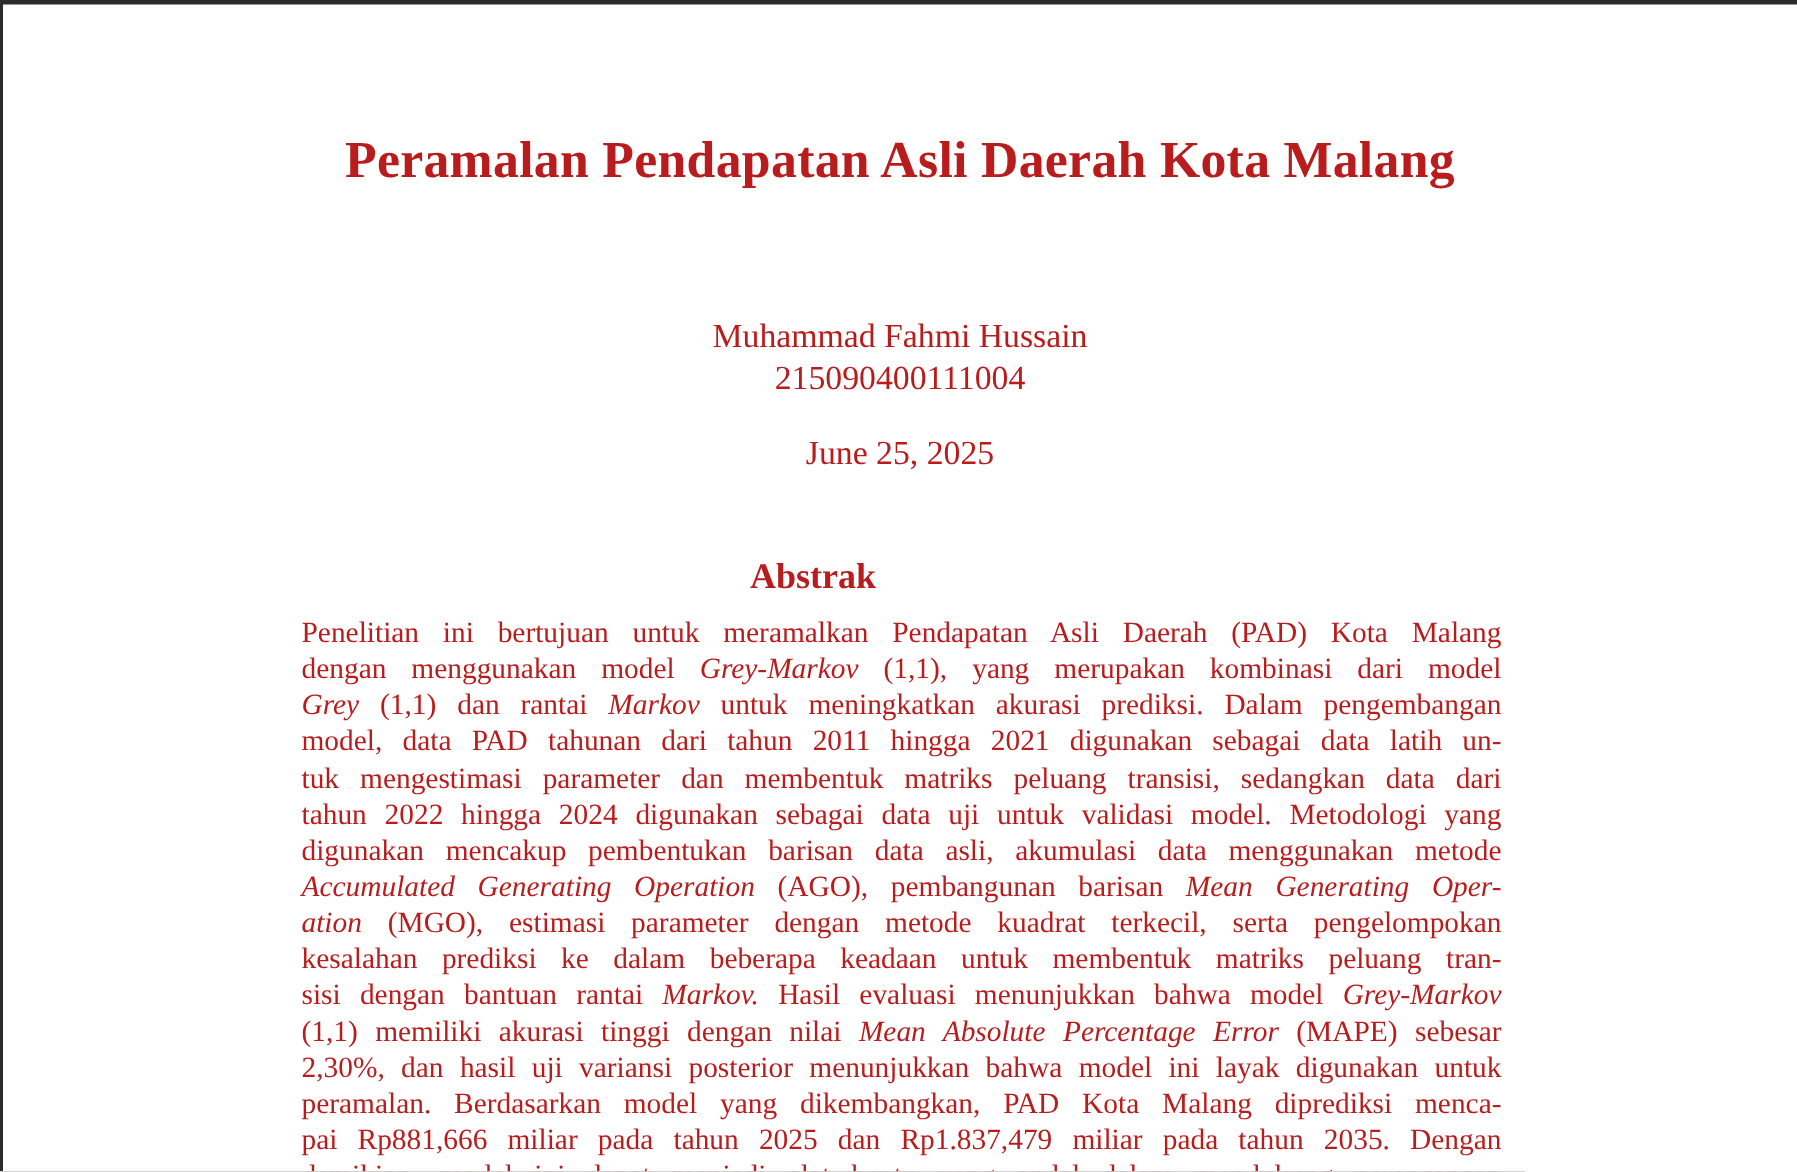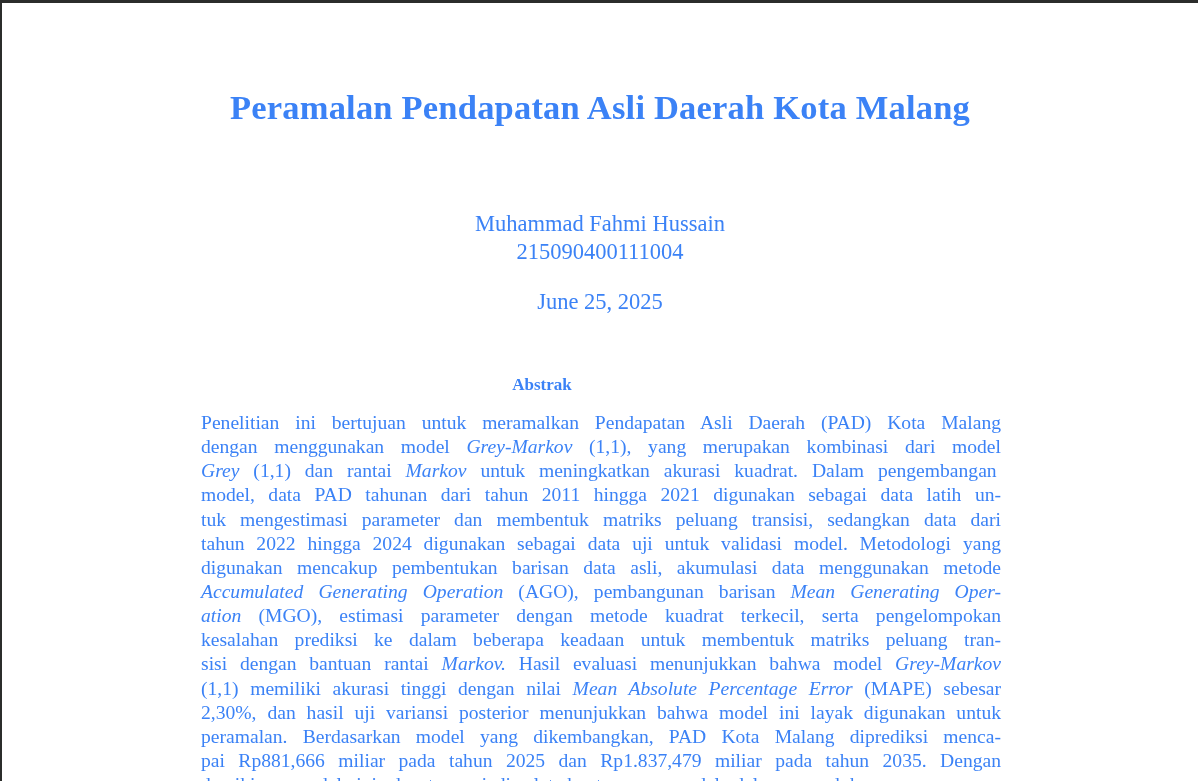--- a/index.html
+++ b/index.html
@@ -18,21 +18,21 @@
       overflow: hidden;
     }
     .page {
       position: absolute;
       left: 2px;
       top: 3px;
       width: 1196px;
       height: 778px;
       background: #ffffff;
       overflow: hidden;
-      color: #3b82f6;
+      color: #b91c1c;
       font-family: "DejaVu Serif", "Liberation Serif", serif;
     }
     .title {
       position: absolute;
       left: 0;
       width: 1196px;
       top: 82px;
       text-align: center;
       font-family: "Liberation Serif", "DejaVu Serif", serif;
       font-weight: bold;
@@ -55,21 +55,21 @@
     .author-block.date { top: 285px; }
     .author-block span { display: block; }
     .abstract-heading {
       position: absolute;
       left: 0;
       width: 1080px;
       top: 370px;
       text-align: center;
       font-family: "Liberation Serif", "DejaVu Serif", serif;
       font-weight: bold;
-      font-size: 17px;
+      font-size: 24px;
       line-height: 24px;
       margin: 0;
     }
     .abstract-body {
       position: absolute;
       left: 199px;
       top: 408px;
       width: 800px;
       font-family: "Liberation Serif", "DejaVu Serif", serif;
       font-size: 19.6px;
@@ -103,21 +103,21 @@
 
     <div class="author-block date">
       <span>June 25, 2025</span>
     </div>
 
     <h2 class="abstract-heading">Abstrak</h2>
 
     <div class="abstract-body" id="abstract-body">
         <span class="line" style="display: block; text-align: left; text-align-last: left; word-spacing: 10.9672px;"><span>Penelitian ini bertujuan untuk meramalkan Pendapatan Asli Daerah (PAD) Kota Malang</span></span>
         <span class="line" style="display: block; text-align: left; text-align-last: left; word-spacing: 11.7639px;"><span>dengan menggunakan model </span><em>Grey-Markov</em><span> (1,1), yang merupakan kombinasi dari model</span></span>
-        <span class="line" style="display: block; text-align: left; text-align-last: left; word-spacing: 9.01094px;"><em>Grey</em><span> (1,1) dan rantai </span><em>Markov</em><span> untuk meningkatkan akurasi kuadrat. Dalam pengembangan</span></span>
+        <span class="line" style="display: block; text-align: left; text-align-last: left; word-spacing: 9.01094px;"><em>Grey</em><span> (1,1) dan rantai </span><em>Markov</em><span> untuk meningkatkan akurasi prediksi. Dalam pengembangan</span></span>
         <span class="line" style="display: block; text-align: left; text-align-last: left; word-spacing: 8.57452px;"><span>model, data PAD tahunan dari tahun 2011 hingga 2021 digunakan sebagai data latih un-</span></span>
         <span class="line" style="display: block; text-align: right; text-align-last: left; word-spacing: 9.10156px;"><span>tuk mengestimasi parameter dan membentuk matriks peluang transisi, sedangkan data dari</span></span>
         <span class="line" style="display: block; text-align: left; text-align-last: left; word-spacing: 6.94271px;"><span>tahun 2022 hingga 2024 digunakan sebagai data uji untuk validasi model. Metodologi yang</span></span>
         <span class="line" style="display: block; text-align: left; text-align-last: left; word-spacing: 9.57118px;"><span>digunakan mencakup pembentukan barisan data asli, akumulasi data menggunakan metode</span></span>
         <span class="line" style="display: block; text-align: left; text-align-last: left; word-spacing: 10.1973px;"><em>Accumulated Generating Operation</em><span> (AGO), pembangunan barisan </span><em>Mean Generating Oper-</em></span>
         <span class="line" style="display: block; text-align: left; text-align-last: left; word-spacing: 12.2934px;"><em>ation</em><span> (MGO), estimasi parameter dengan metode kuadrat terkecil, serta pengelompokan</span></span>
         <span class="line" style="display: block; text-align: left; text-align-last: left; word-spacing: 11.4469px;"><span>kesalahan prediksi ke dalam beberapa keadaan untuk membentuk matriks peluang tran-</span></span>
         <span class="line" style="display: block; text-align: left; text-align-last: left; word-spacing: 7.90313px;"><span>sisi dengan bantuan rantai </span><em>Markov.</em><span> Hasil evaluasi menunjukkan bahwa model </span><em>Grey-Markov</em></span>
         <span class="line" style="display: block; text-align: left; text-align-last: left; word-spacing: 6.70028px;"><span>(1,1) memiliki akurasi tinggi dengan nilai </span><em>Mean Absolute Percentage Error</em><span> (MAPE) sebesar</span></span>
         <span class="line" style="display: block; text-align: right; text-align-last: left; word-spacing: 5.99349px;"><span>2,30%, dan hasil uji variansi posterior menunjukkan bahwa model ini layak digunakan untuk</span></span>

